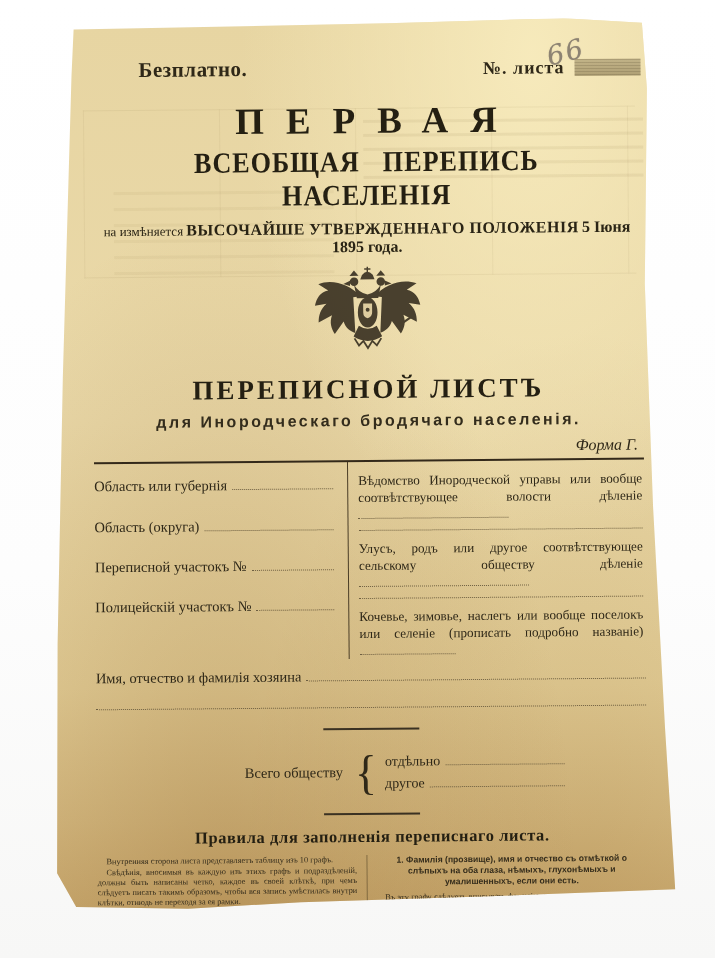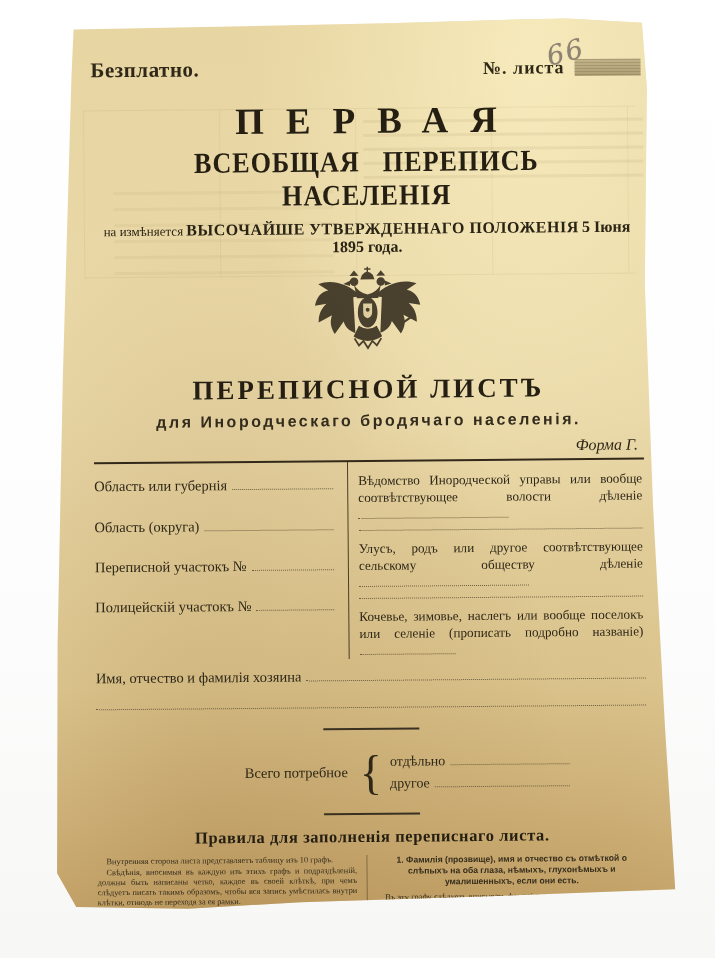--- a/index.html
+++ b/index.html
@@ -41,21 +41,21 @@
     background:repeating-linear-gradient(180deg, rgba(118,96,50,.13) 0 3px, transparent 3px 16px); transform:scaleX(-1); }
 
   .pencil-number {
     position:absolute; right:86px; top:18px;
     font-family:"DejaVu Serif",serif; font-style:italic;
     font-size:27px; color:#8d8372; transform:rotate(-14deg);
     letter-spacing:2px; text-shadow:0 0 1px rgba(141,131,114,.55);
   }
 
   .header-row { display:flex; justify-content:space-between; align-items:baseline; margin-bottom:18px; }
-  .free-label { font-weight:700; font-size:21px; letter-spacing:.5px; }
+  .free-label { font-weight:700; font-size:21px; letter-spacing:.5px;margin-left:48px; }
   .sheet-no { font-size:18px; display:flex; align-items:center; gap:6px; }
   .sheet-no .no-label { font-weight:700; letter-spacing:1px; }
   .shade-box { display:inline-block; width:66px; height:17px; margin-left:4px;
     background:
       repeating-linear-gradient(180deg, rgba(40,30,10,.18) 0 1px, transparent 1px 3px),
       linear-gradient(180deg,#b9aa80,#a3946a);
     opacity:.85; }
 
   .title-1 { text-align:center; font-size:37px; font-weight:700; letter-spacing:22px; padding-left:22px; margin:8px 0 4px; color:#241f12; }
   .title-2 { text-align:center; font-size:27px; font-weight:700; letter-spacing:1px; word-spacing:16px; margin:6px 0 2px; color:#241f12; transform:scale(.97,1.08); }
@@ -193,21 +193,21 @@
       </div>
 
       <div class="row-full">
         <span>Имя, отчество и фамилія хозяина</span>
           <span class="dotfill"></span>
       </div>
       <div class="dotted-full"></div>
       <div class="short-rule one"></div>
 
       <div class="totals">
-        <span class="tlabel">Всего потребное</span>
+        <span class="tlabel">Всего обществу</span>
         <span class="brace">{</span>
         <span class="tlines">
           <span class="tline">
             <span>отдѣльно</span>
               <span class="dotfill"></span>
           </span>
           <span class="tline">
             <span>другое</span>
               <span class="dotfill"></span>
           </span>

